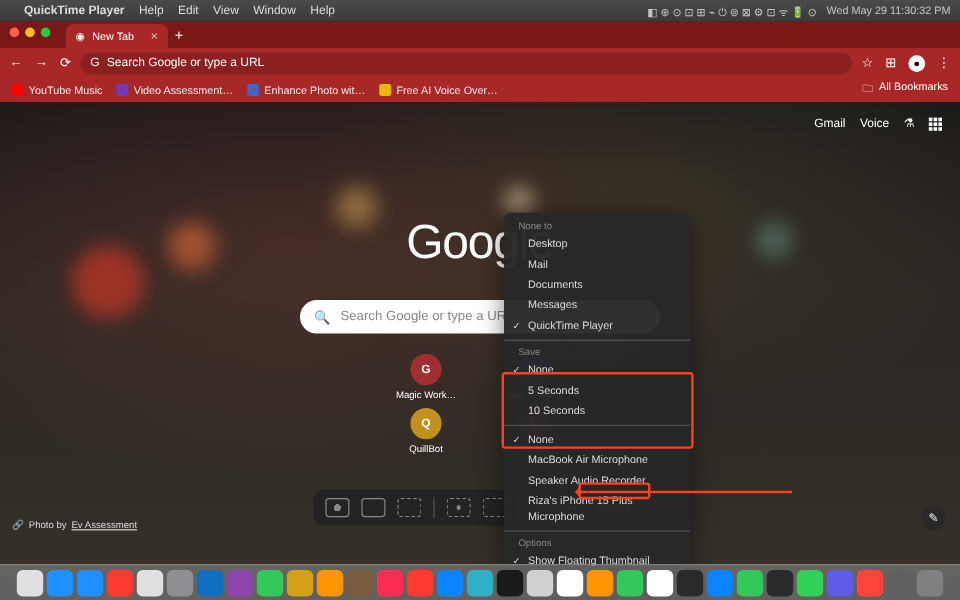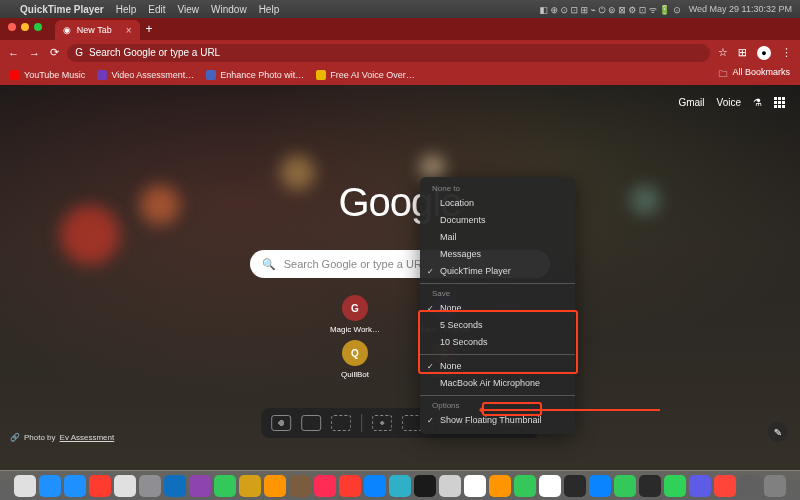--- a/index.html
+++ b/index.html
@@ -192,33 +192,35 @@
     <div class="sep"></div>
     <div class="btn" style="border-style:dashed;background:radial-gradient(circle,#888 2px,transparent 2px)"></div>
     <div class="btn" style="border-style:dashed"></div>
     <div class="sep"></div>
     <span class="txt">Options ▾</span>
     <span class="txt">Record</span>
   </div>
 
   <div class="options-menu">
     <div class="om-head">None to</div>
-    <div class="om-item">Location</div>
+    <div class="om-item">Desktop</div>
+    <div class="om-item">Mail</div>
     <div class="om-item">Documents</div>
-    <div class="om-item">Mail</div>
     <div class="om-item">Messages</div>
     <div class="om-item chk">QuickTime Player</div>
     <div class="om-sep"></div>
     <div class="om-head">Save</div>
     <div class="om-item chk">None</div>
     <div class="om-item">5 Seconds</div>
     <div class="om-item">10 Seconds</div>
     <div class="om-sep"></div>
     <div class="om-item chk">None</div>
     <div class="om-item">MacBook Air Microphone</div>
+    <div class="om-item">Speaker Audio Recorder</div>
+    <div class="om-item">Riza's iPhone 15 Plus Microphone</div>
     <div class="om-sep"></div>
     <div class="om-head">Options</div>
     <div class="om-item chk">Show Floating Thumbnail</div>
 
   </div>
 
   <div class="highlight hl1"></div>
   <div class="highlight hl2"></div>
   <div class="arrow"></div>
 </div>

